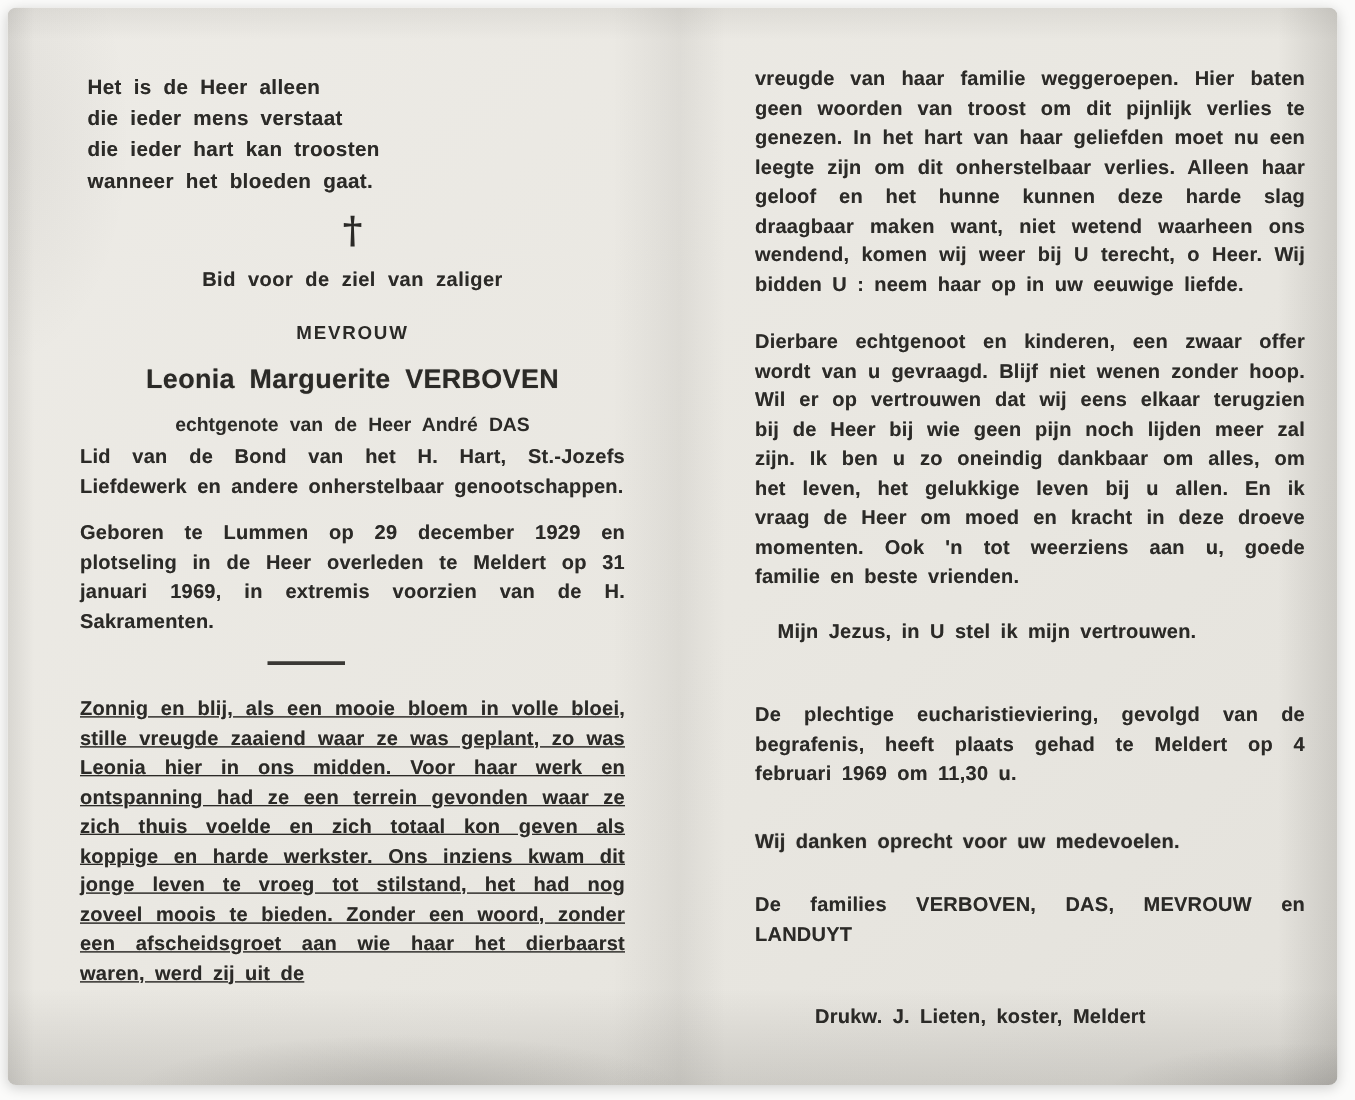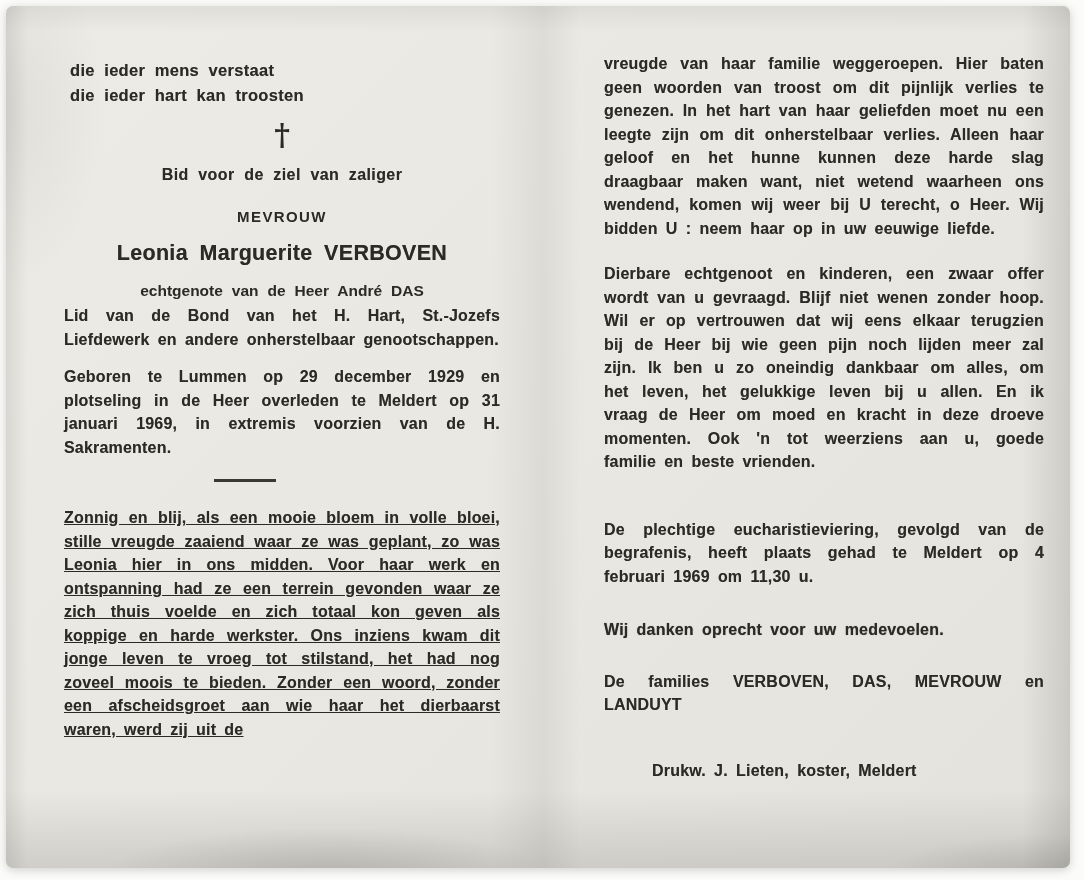--- a/index.html
+++ b/index.html
@@ -130,22 +130,24 @@
   .eulogy { margin-bottom: 0; text-decoration: underline; }
 </style>
 </head>
 <body>
 
 <div class="stage">
   <div class="card">
 
     <div class="page page-left">
       <div class="poem">
+        <div>Het is de Heer alleen</div>
         <div>die ieder mens verstaat</div>
         <div>die ieder hart kan troosten</div>
+        <div>wanneer het bloeden gaat.</div>
       </div>
 
       <div class="cross">†</div>
 
       <div class="invocation">Bid voor de ziel van zaliger</div>
 
       <div class="honorific">MEVROUW</div>
 
       <div class="deceased-name">Leonia Marguerite VERBOVEN</div>
 
@@ -158,20 +160,21 @@
       <hr class="divider">
 
       <p class="body-text eulogy">Zonnig en blij, als een mooie bloem in volle bloei, stille vreugde zaaiend waar ze was geplant, zo was Leonia hier in ons midden. Voor haar werk en ontspanning had ze een terrein gevonden waar ze zich thuis voelde en zich totaal kon geven als koppige en harde werkster. Ons inziens kwam dit jonge leven te vroeg tot stilstand, het had nog zoveel moois te bieden. Zonder een woord, zonder een afscheidsgroet aan wie haar het dierbaarst waren, werd zij uit de</p>
     </div>
 
     <div class="page page-right">
       <p class="body-text" style="margin-bottom:22px;">vreugde van haar familie weggeroepen. Hier baten geen woorden van troost om dit pijnlijk verlies te genezen. In het hart van haar geliefden moet nu een leegte zijn om dit onherstelbaar verlies. Alleen haar geloof en het hunne kunnen deze harde slag draagbaar maken want, niet wetend waarheen ons wendend, komen wij weer bij U terecht, o Heer. Wij bidden U : neem haar op in uw eeuwige liefde.</p>
 
       <p class="body-text" style="margin-bottom:20px;">Dierbare echtgenoot en kinderen, een zwaar offer wordt van u gevraagd. Blijf niet wenen zonder hoop. Wil er op vertrouwen dat wij eens elkaar terugzien bij de Heer bij wie geen pijn noch lijden meer zal zijn. Ik ben u zo oneindig dankbaar om alles, om het leven, het gelukkige leven bij u allen. En ik vraag de Heer om moed en kracht in deze droeve momenten. Ook 'n tot weerziens aan u, goede familie en beste vrienden.</p>
 
+      <p class="body-text prayer">Mijn Jezus, in U stel ik mijn vertrouwen.</p>
 
       <p class="body-text service">De plechtige eucharistieviering, gevolgd van de begrafenis, heeft plaats gehad te Meldert op 4 februari 1969 om 11,30 u.</p>
 
       <p class="body-text thanks">Wij danken oprecht voor uw medevoelen.</p>
 
       <p class="body-text families">De families VERBOVEN, DAS, MEVROUW en LANDUYT</p>
 
       <p class="body-text printer">Drukw. J. Lieten, koster, Meldert</p>
     </div>
 

